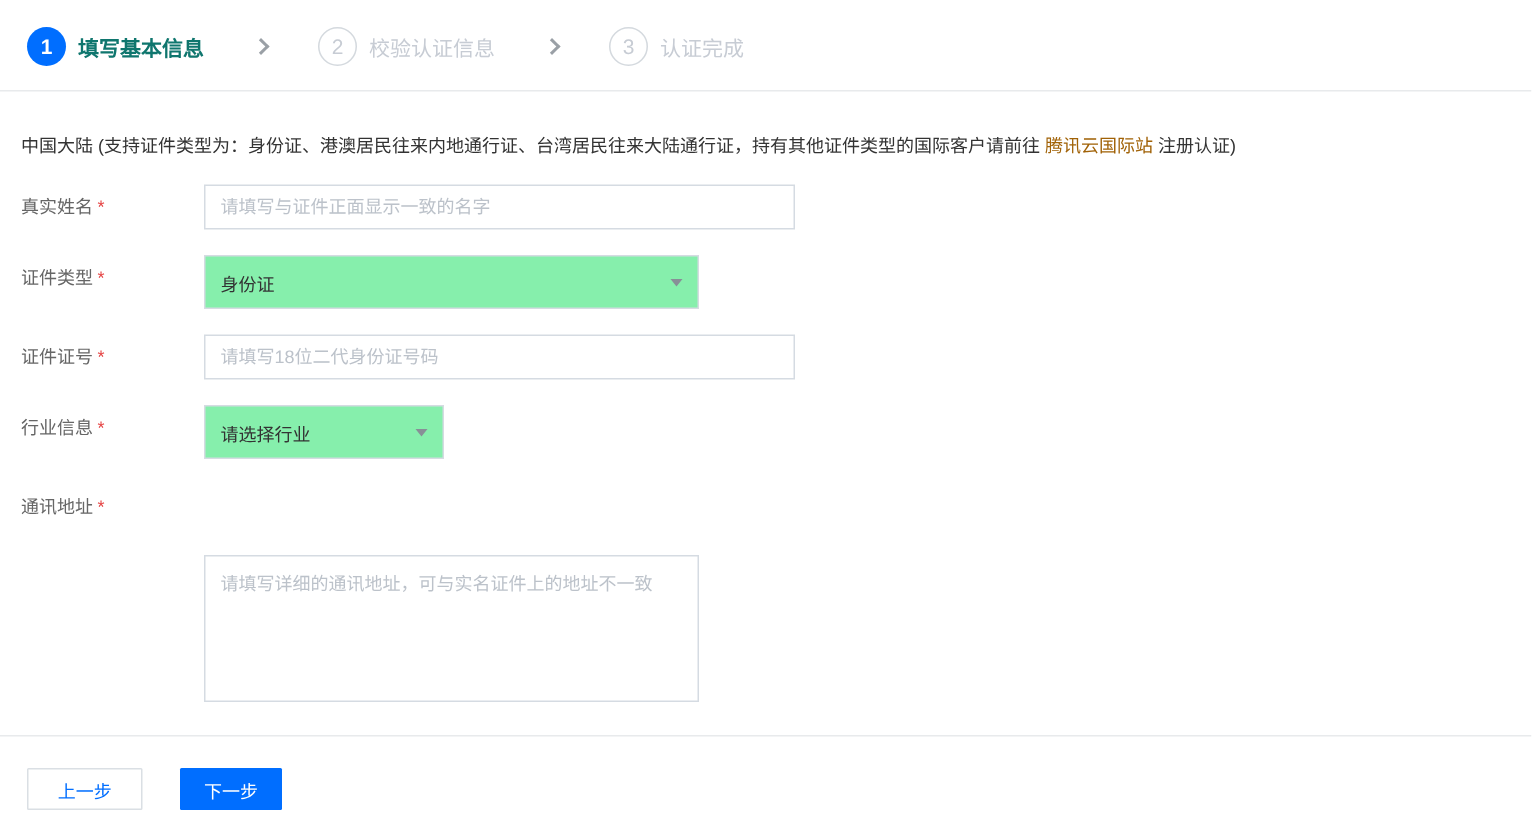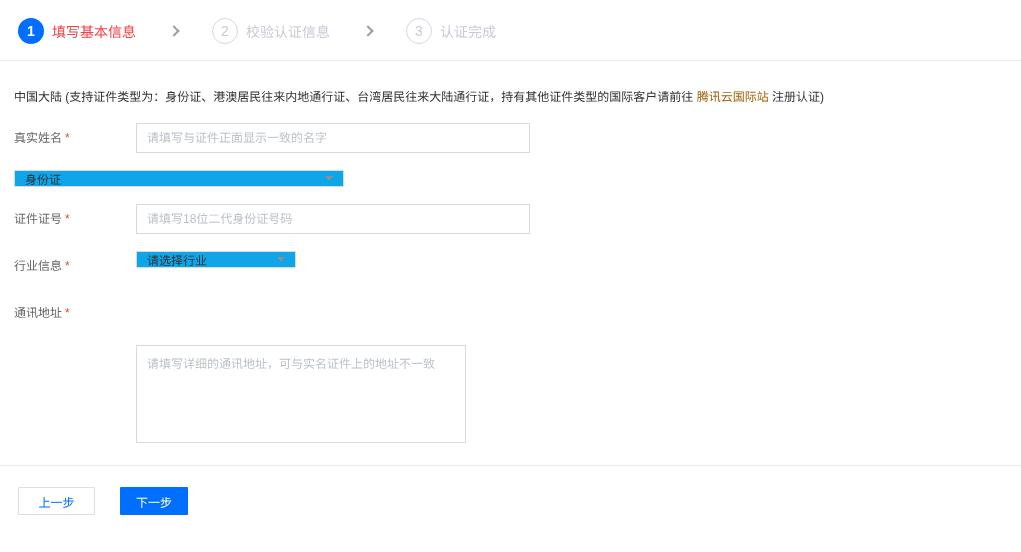--- a/index.html
+++ b/index.html
@@ -18,21 +18,21 @@
   }
   .step { display: flex; align-items: center; gap: 8px; }
   .step-circle {
     width: 26px; height: 26px; border-radius: 50%;
     display: flex; align-items: center; justify-content: center;
     font-size: 14px; line-height: 1;
   }
   .step.active .step-circle { background: #006eff; color: #fff; font-weight: bold; border: none; }
   .step.inactive .step-circle { background: #fff; color: #c7ccd4; border: 1px solid #d4d9de; }
   .step-label { font-size: 14px; }
-  .step.active .step-label { color: #ef4444; font-weight: normal; }
+  .step.active .step-label { color: #0f766e; font-weight: bold; }
   .step.inactive .step-label { color: #c7ccd4; }
   .chevron {
     width: 8px; height: 8px;
     border-top: 2px solid #9aa0a6; border-right: 2px solid #9aa0a6;
     transform: rotate(45deg);
     display: inline-block;
   }
   
   .form { padding: 26px 0 0 14px; }
   .form-row { display: flex; margin-bottom: 17px; }
@@ -51,21 +51,21 @@
   .text-input {
     width: 394px; height: 30px;
     border: 1px solid #d5dbe2;
     padding: 0 10px;
     font-size: 12px; color: #333;
     font-family: "Liberation Sans", "DejaVu Sans", sans-serif;
     outline: none; background: #fff; border-radius: 0;
   }
   .text-input::placeholder, .area-input::placeholder { color: #bcc2ca; opacity: 1; }
   .select {
-    height: 17px; border: 1px solid #d5dbe2; background: #0ea5e9;
+    height: 36px; border: 1px solid #d5dbe2; background: #86efac;
     display: flex; align-items: center; justify-content: space-between;
     padding: 0 10px; cursor: pointer;
   }
   .select.wide { width: 330px; }
   .select.narrow { width: 160px; }
   .select-text { font-size: 12px; color: #333; }
   .caret {
     width: 0; height: 0;
     border-left: 4px solid transparent; border-right: 4px solid transparent;
     border-top: 5px solid #888f97;
@@ -125,20 +125,23 @@
   </div>
 
   <div class="form-row">
     <div class="form-label">
       <span>真实姓名</span><span class="required">*</span>
     </div>
     <input class="text-input" type="text" placeholder="请填写与证件正面显示一致的名字" style="">
   </div>
 
   <div class="form-row">
+    <div class="form-label">
+      <span>证件类型</span><span class="required">*</span>
+    </div>
     <div class="select wide">
       <span class="select-text">身份证</span>
       <span class="caret"></span>
     </div>
   </div>
 
   <div class="form-row">
     <div class="form-label">
       <span>证件证号</span><span class="required">*</span>
     </div>

